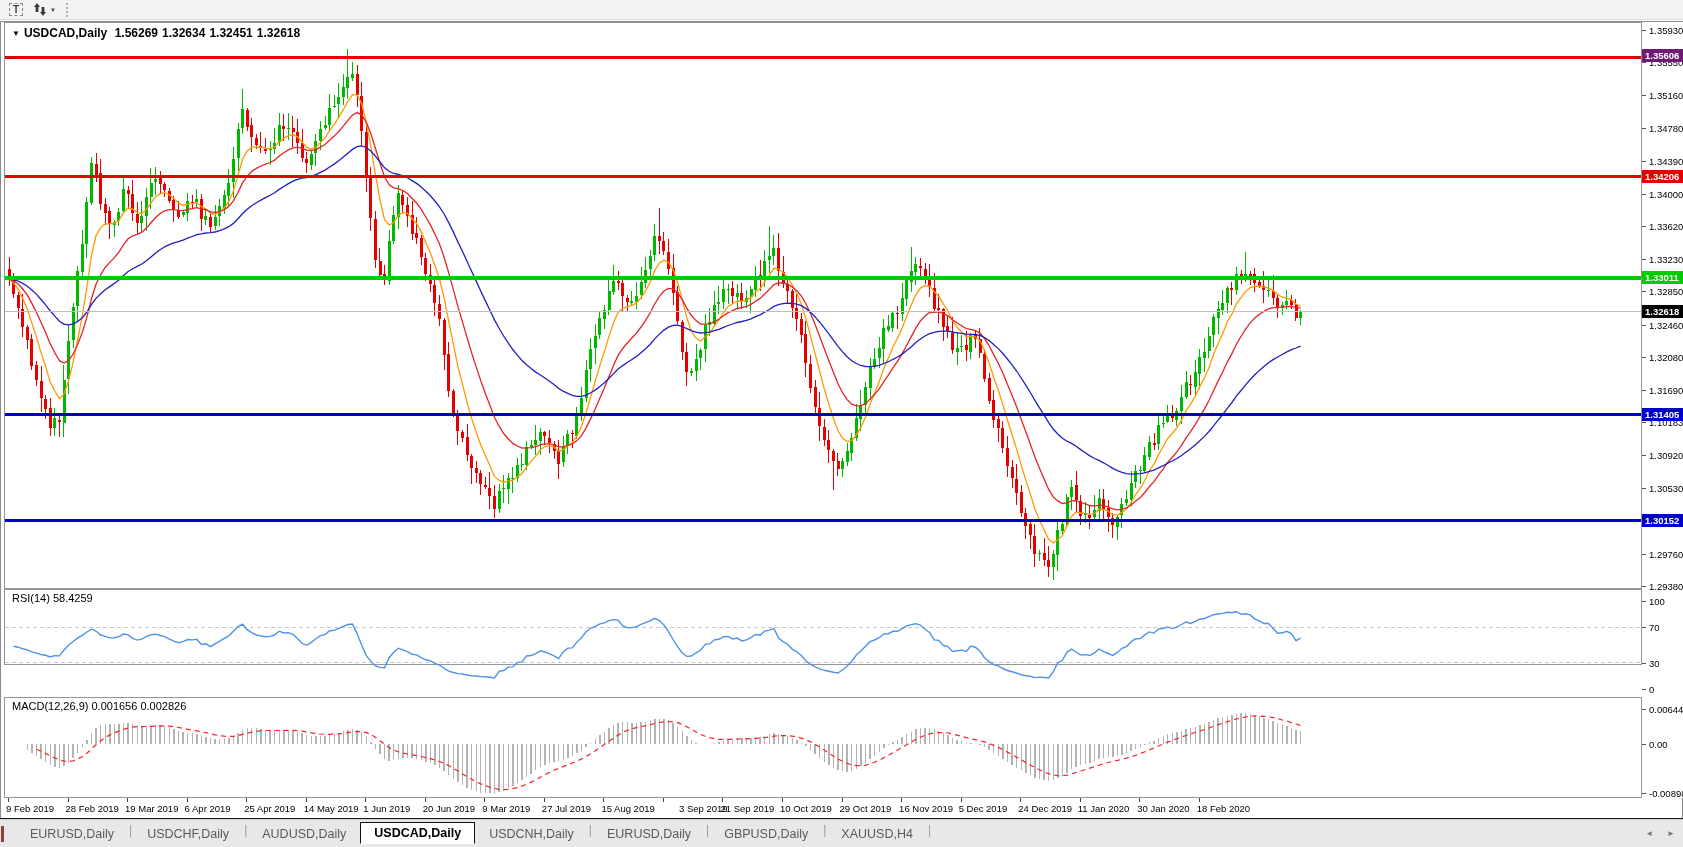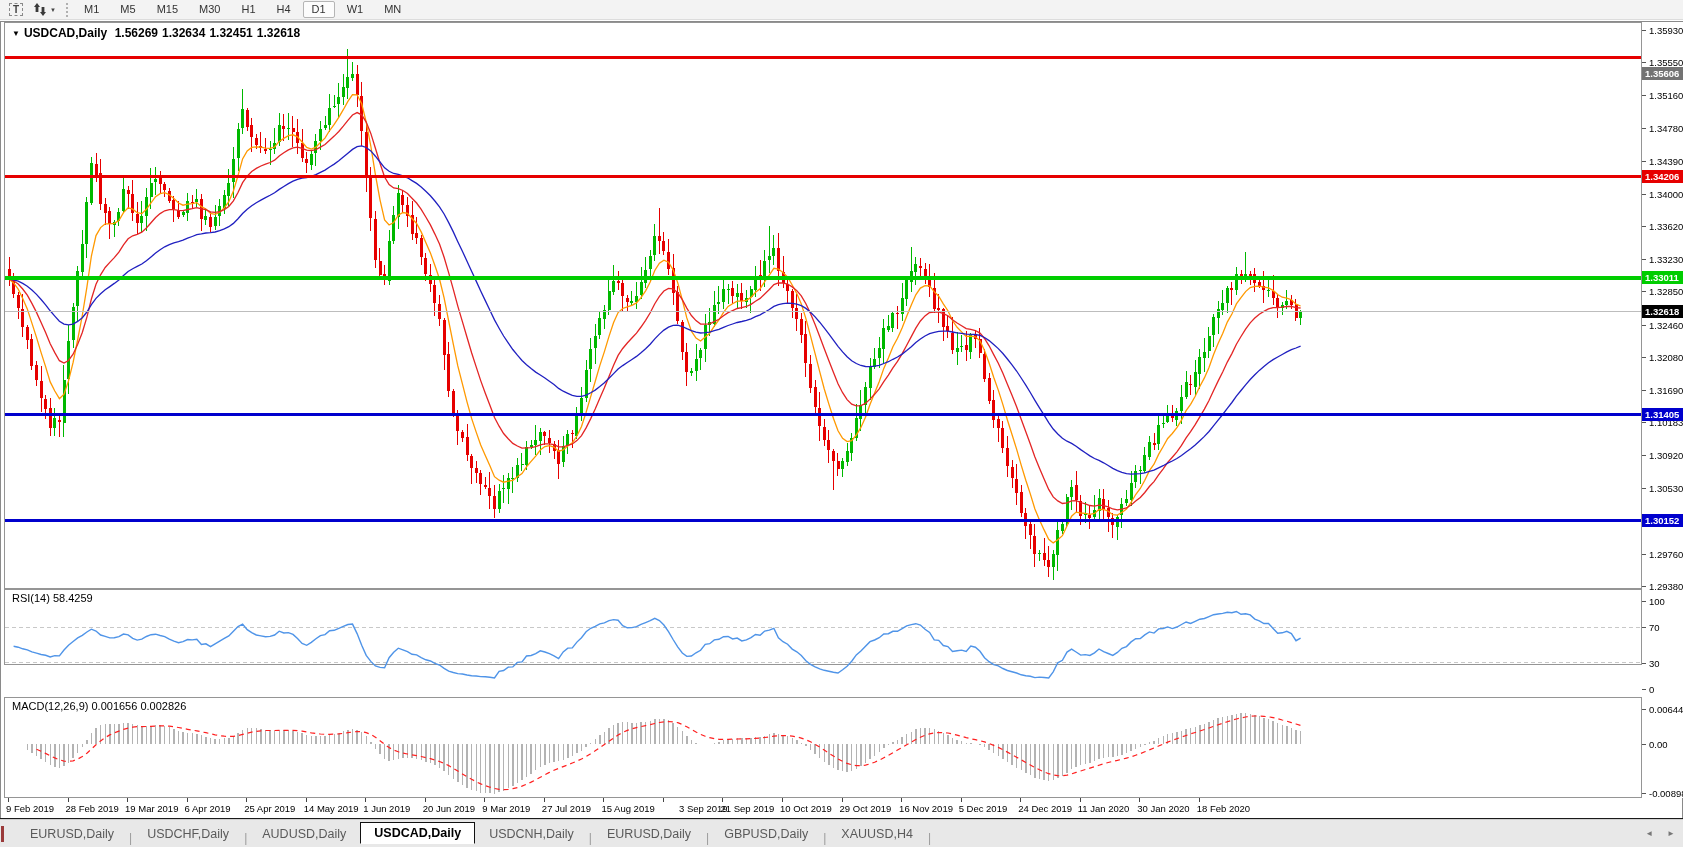--- a/index.html
+++ b/index.html
@@ -32,21 +32,21 @@
          display:flex;align-items:center;padding-left:3px;box-sizing:border-box;white-space:nowrap;}
   
   #date-axis{position:absolute;background:#fff;}
   .dlabel{position:absolute;top:5px;font:9.5px "Liberation Sans",sans-serif;color:#000;white-space:nowrap;}
   .dtick{position:absolute;top:0;width:1px;height:4px;background:#444;}
   
   #content-bottom-line{position:absolute;left:0;top:818px;width:1683px;height:1px;background:#1a1a1a;}
   #tab-bar{position:absolute;left:0;top:819px;width:1683px;height:28px;background:#e8e8e8;
            border-top:1px solid #cfcfcf;display:flex;align-items:center;box-sizing:border-box;}
   #tab-grip{width:3px;height:16px;background:#9a3a3a;margin-left:1px;}
-  #tabs{display:flex;align-items:flex-end;margin-left:12px;}
+  #tabs{display:flex;align-items:flex-start;margin-left:12px;}
   .tab{font:12.5px "Liberation Sans",sans-serif;color:#5a5a5a;padding:4px 14px;white-space:nowrap;cursor:default;}
   .tab.active{background:#fff;color:#000;font-weight:bold;border:1px solid #111;border-bottom-color:#fff;
               padding:3px 13px;position:relative;top:-1px;}
   .tabsep{color:#9a9a9a;font-size:12px;margin:0 1px;}
   #tab-scroll{position:absolute;right:8px;top:0;height:100%;display:flex;align-items:center;gap:14px;}
   .scroll-arrow{font-size:8px;color:#777;cursor:default;}
   .win-edge{position:absolute;background:#8a8a8a;}
 </style>
 </head>
 <body>
@@ -60,31 +60,20 @@
     <div class="tbtn">
       <span style="display:inline-block;line-height:0;">
         <svg width="14" height="13" viewBox="0 0 14 13">
           <path d="M4 0 L7 4 H5.4 V9 H2.6 V4 H1 Z" fill="#3a3a3a"></path>
           <path d="M10 13 L13 9 H11.4 V4 H8.6 V9 H7 Z" fill="#3a3a3a"></path>
         </svg>
       </span>
       <span class="caret">▼</span>
     </div>
     <div class="tsep"></div>
-    <div id="tf-group">
-        <div class="tf-btn">M1</div>
-        <div class="tf-btn">M5</div>
-        <div class="tf-btn">M15</div>
-        <div class="tf-btn">M30</div>
-        <div class="tf-btn">H1</div>
-        <div class="tf-btn">H4</div>
-        <div class="tf-btn active">D1</div>
-        <div class="tf-btn">W1</div>
-        <div class="tf-btn">MN</div>
-      </div>
   </div>
 
   <div class="win-edge" style="left:0;top:21px;width:1683px;height:1px;"></div>
   <div class="win-edge" style="left:0;top:21px;width:1px;height:797px;"></div>
   <div class="win-edge" style="left:1682px;top:21px;width:1px;height:797px;"></div>
 
   <div class="panel" id="main-panel" style="left:4px;top:22px;width:1638px;height:567px;">
     <svg id="main-svg" width="1636" height="565" shape-rendering="crispEdges">
         <line x1="4" x2="4" y1="234.3" y2="262.5" stroke="#e60000" stroke-width="1"></line>
         <rect x="2.5" y="245.9" width="3" height="10.2" fill="#e60000"></rect>
@@ -1007,21 +996,21 @@
       <div class="axtick" style="top: 640.6px;"></div>
       <div class="axlbl" style="top: 635.6px;">30</div>
       <div class="axtick" style="top: 667px;"></div>
       <div class="axlbl" style="top: 662px;">0</div>
       <div class="axtick" style="top: 686.897px;"></div>
       <div class="axlbl" style="top: 681.897px;">0.006448</div>
       <div class="axtick" style="top: 722px;"></div>
       <div class="axlbl" style="top: 717px;">0.00</div>
       <div class="axtick" style="top: 770.898px;"></div>
       <div class="axlbl" style="top: 765.898px;">-0.008982</div>
-      <div class="badge" style="background: #737373; top: 45px;">1.35606</div>
+      <div class="badge" style="background: #701a75; top: 27px;">1.35606</div>
       <div class="badge" style="background: rgb(230, 0, 0); top: 147.846px;">1.34206</div>
       <div class="badge" style="background: rgb(0, 205, 0); top: 249.278px;">1.33011</div>
       <div class="badge" style="background: rgb(0, 0, 205); top: 385.596px; text-align: center;">1.31405</div>
       <div class="badge" style="background: rgb(0, 0, 205); top: 491.952px;">1.30152</div>
       <div class="badge" style="background: rgb(0, 0, 0); top: 282.636px;">1.32618</div>
     </div>
 
   <div id="date-axis" style="left:4px;top:798px;width:1638px;height:20px;">
       <div class="dtick" style="left: 4px;"></div>
       <div class="dlabel" style="left: 2px;">9 Feb 2019</div>

